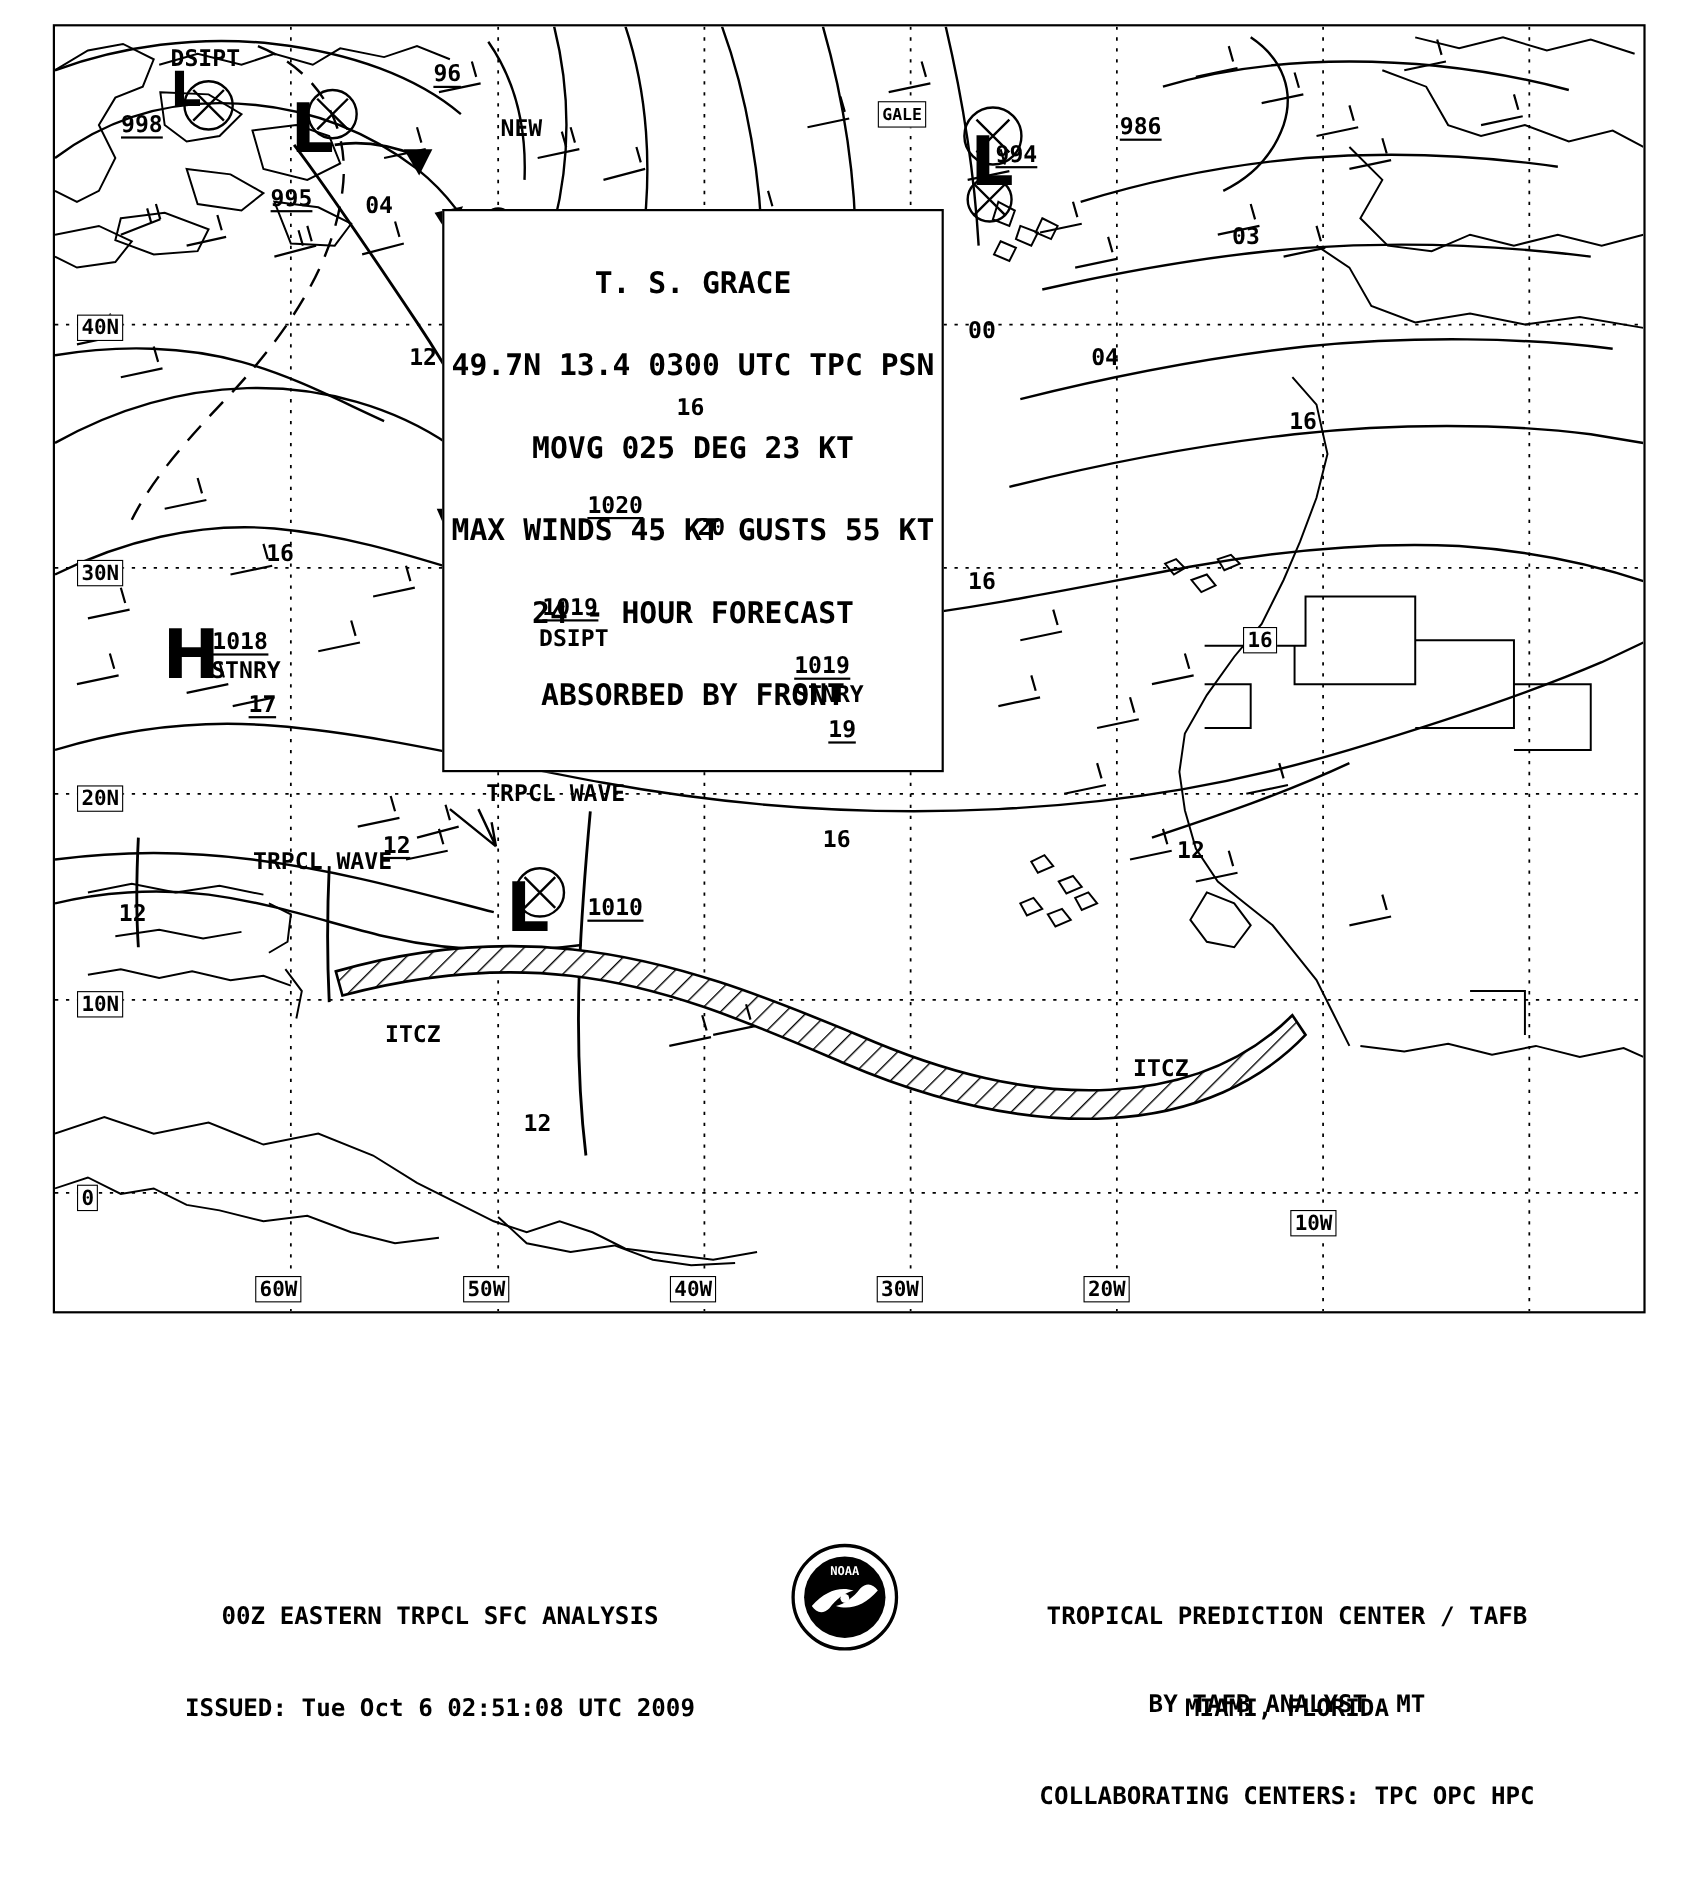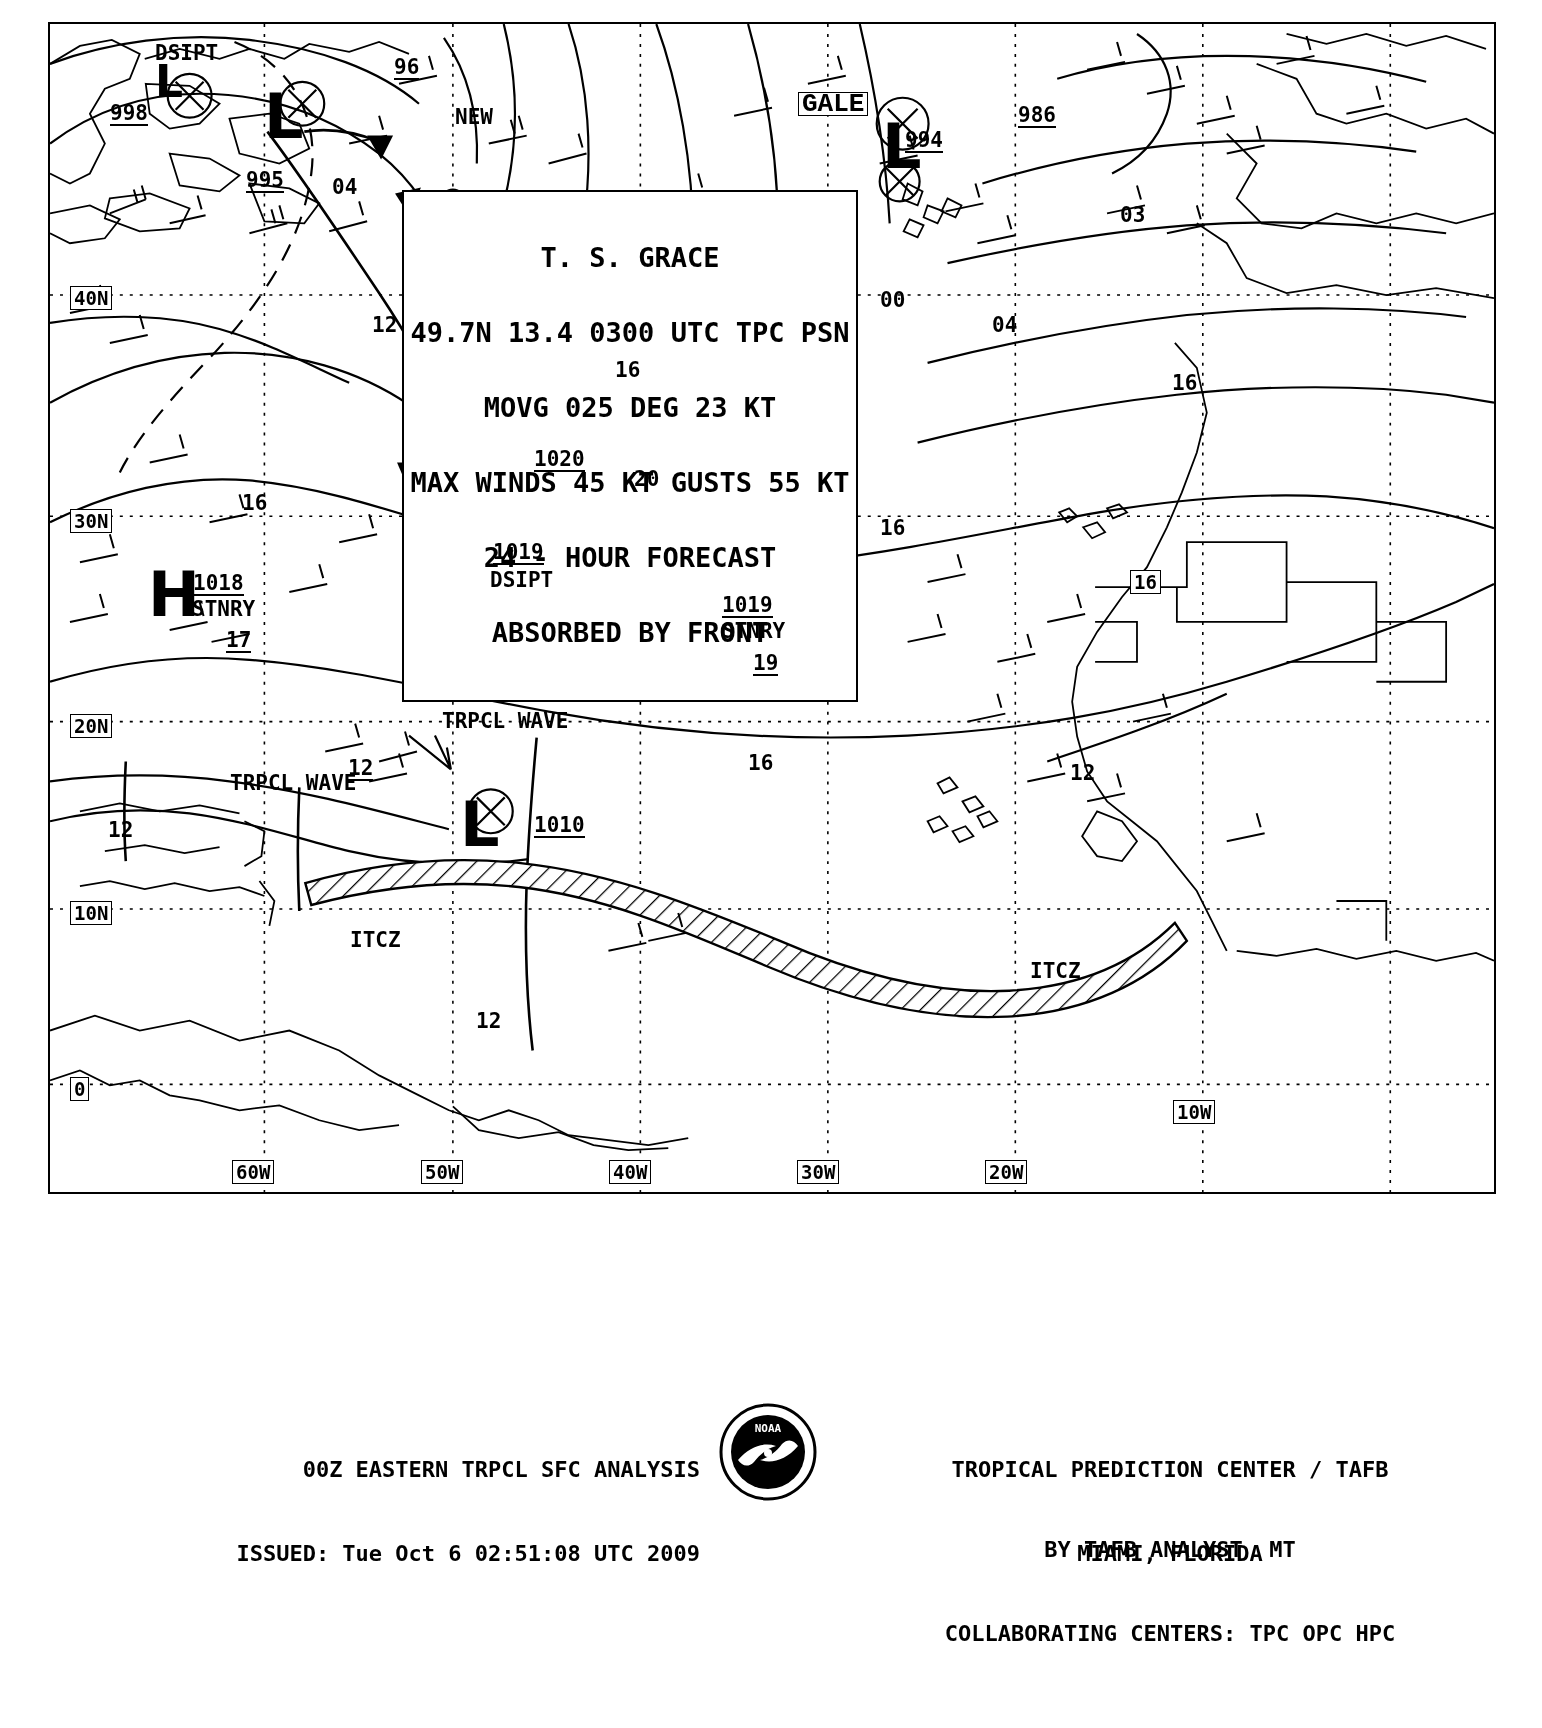--- a/index.html
+++ b/index.html
@@ -97,21 +97,21 @@
     left: 0;
     top: 1400px;
     width: 1542px;
     height: 180px;
   }
   .footer-left {
     position: absolute;
     left: 100px;
     top: 0px;
     width: 600px;
-    text-align: right;
+    text-align: center;
     font-size: 22px;
     line-height: 28px;
     font-weight: bold;
     white-space: pre;
   }
   .footer-right {
     position: absolute;
     left: 860px;
     top: 0px;
     width: 620px;
@@ -367,21 +367,21 @@
   <div class="boxlabel" style="left:20px; top:877px;">10N</div>
   <div class="boxlabel" style="left:20px; top:1053px;">0</div>
 
   <div class="boxlabel" style="left:182px; top:1136px;">60W</div>
   <div class="boxlabel" style="left:371px; top:1136px;">50W</div>
   <div class="boxlabel" style="left:559px; top:1136px;">40W</div>
   <div class="boxlabel" style="left:747px; top:1136px;">30W</div>
   <div class="boxlabel" style="left:935px; top:1136px;">20W</div>
   <div class="boxlabel" style="left:1123px; top:1076px;">10W</div>
 
-  <div class="boxlabel" style="left:748px; top:68px; font-size:26px;font-family:Liberation Mono, monospace;">GALE</div>
+  <div class="boxlabel" style="left:748px; top:68px; font-size:15px;">GALE</div>
 
   <div class="storm-box">
     <div>T. S. GRACE</div>
     <div>49.7N 13.4 0300 UTC TPC PSN</div>
     <div>MOVG 025 DEG 23 KT</div>
     <div>MAX WINDS 45 KT GUSTS 55 KT</div>
     <div>24 - HOUR FORECAST</div>
     <div>ABSORBED BY FRONT</div>
   </div>
 

